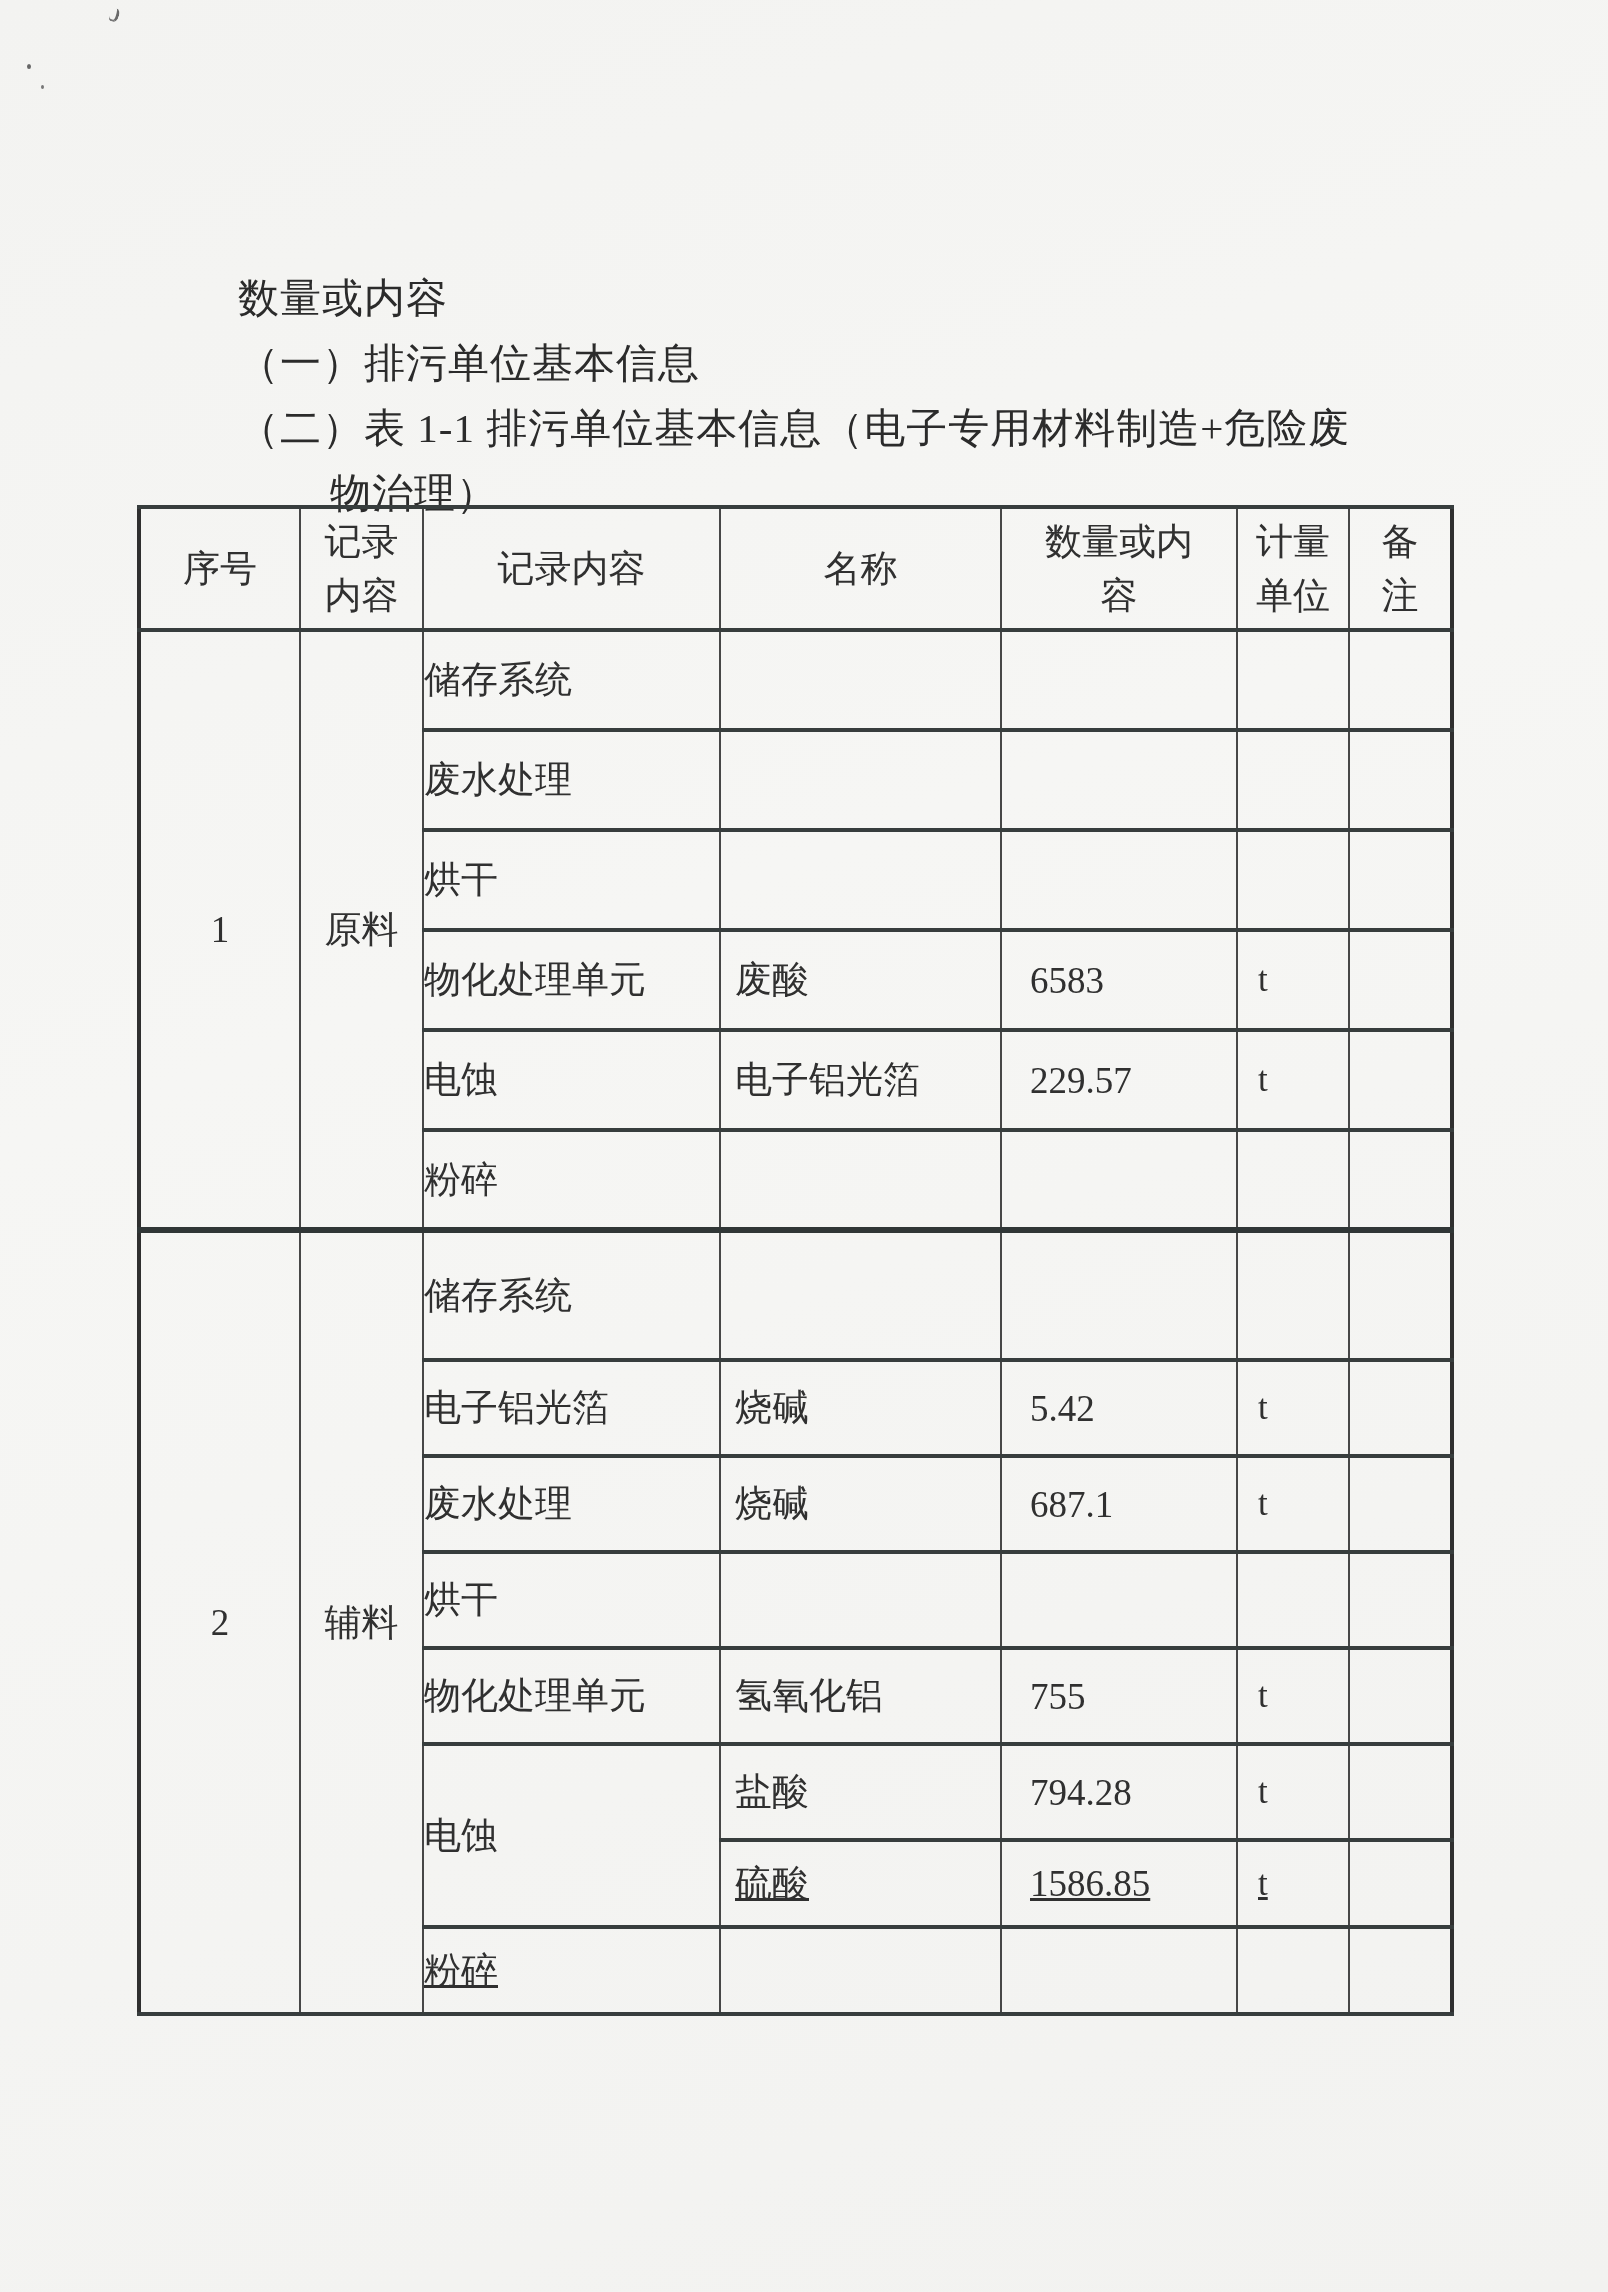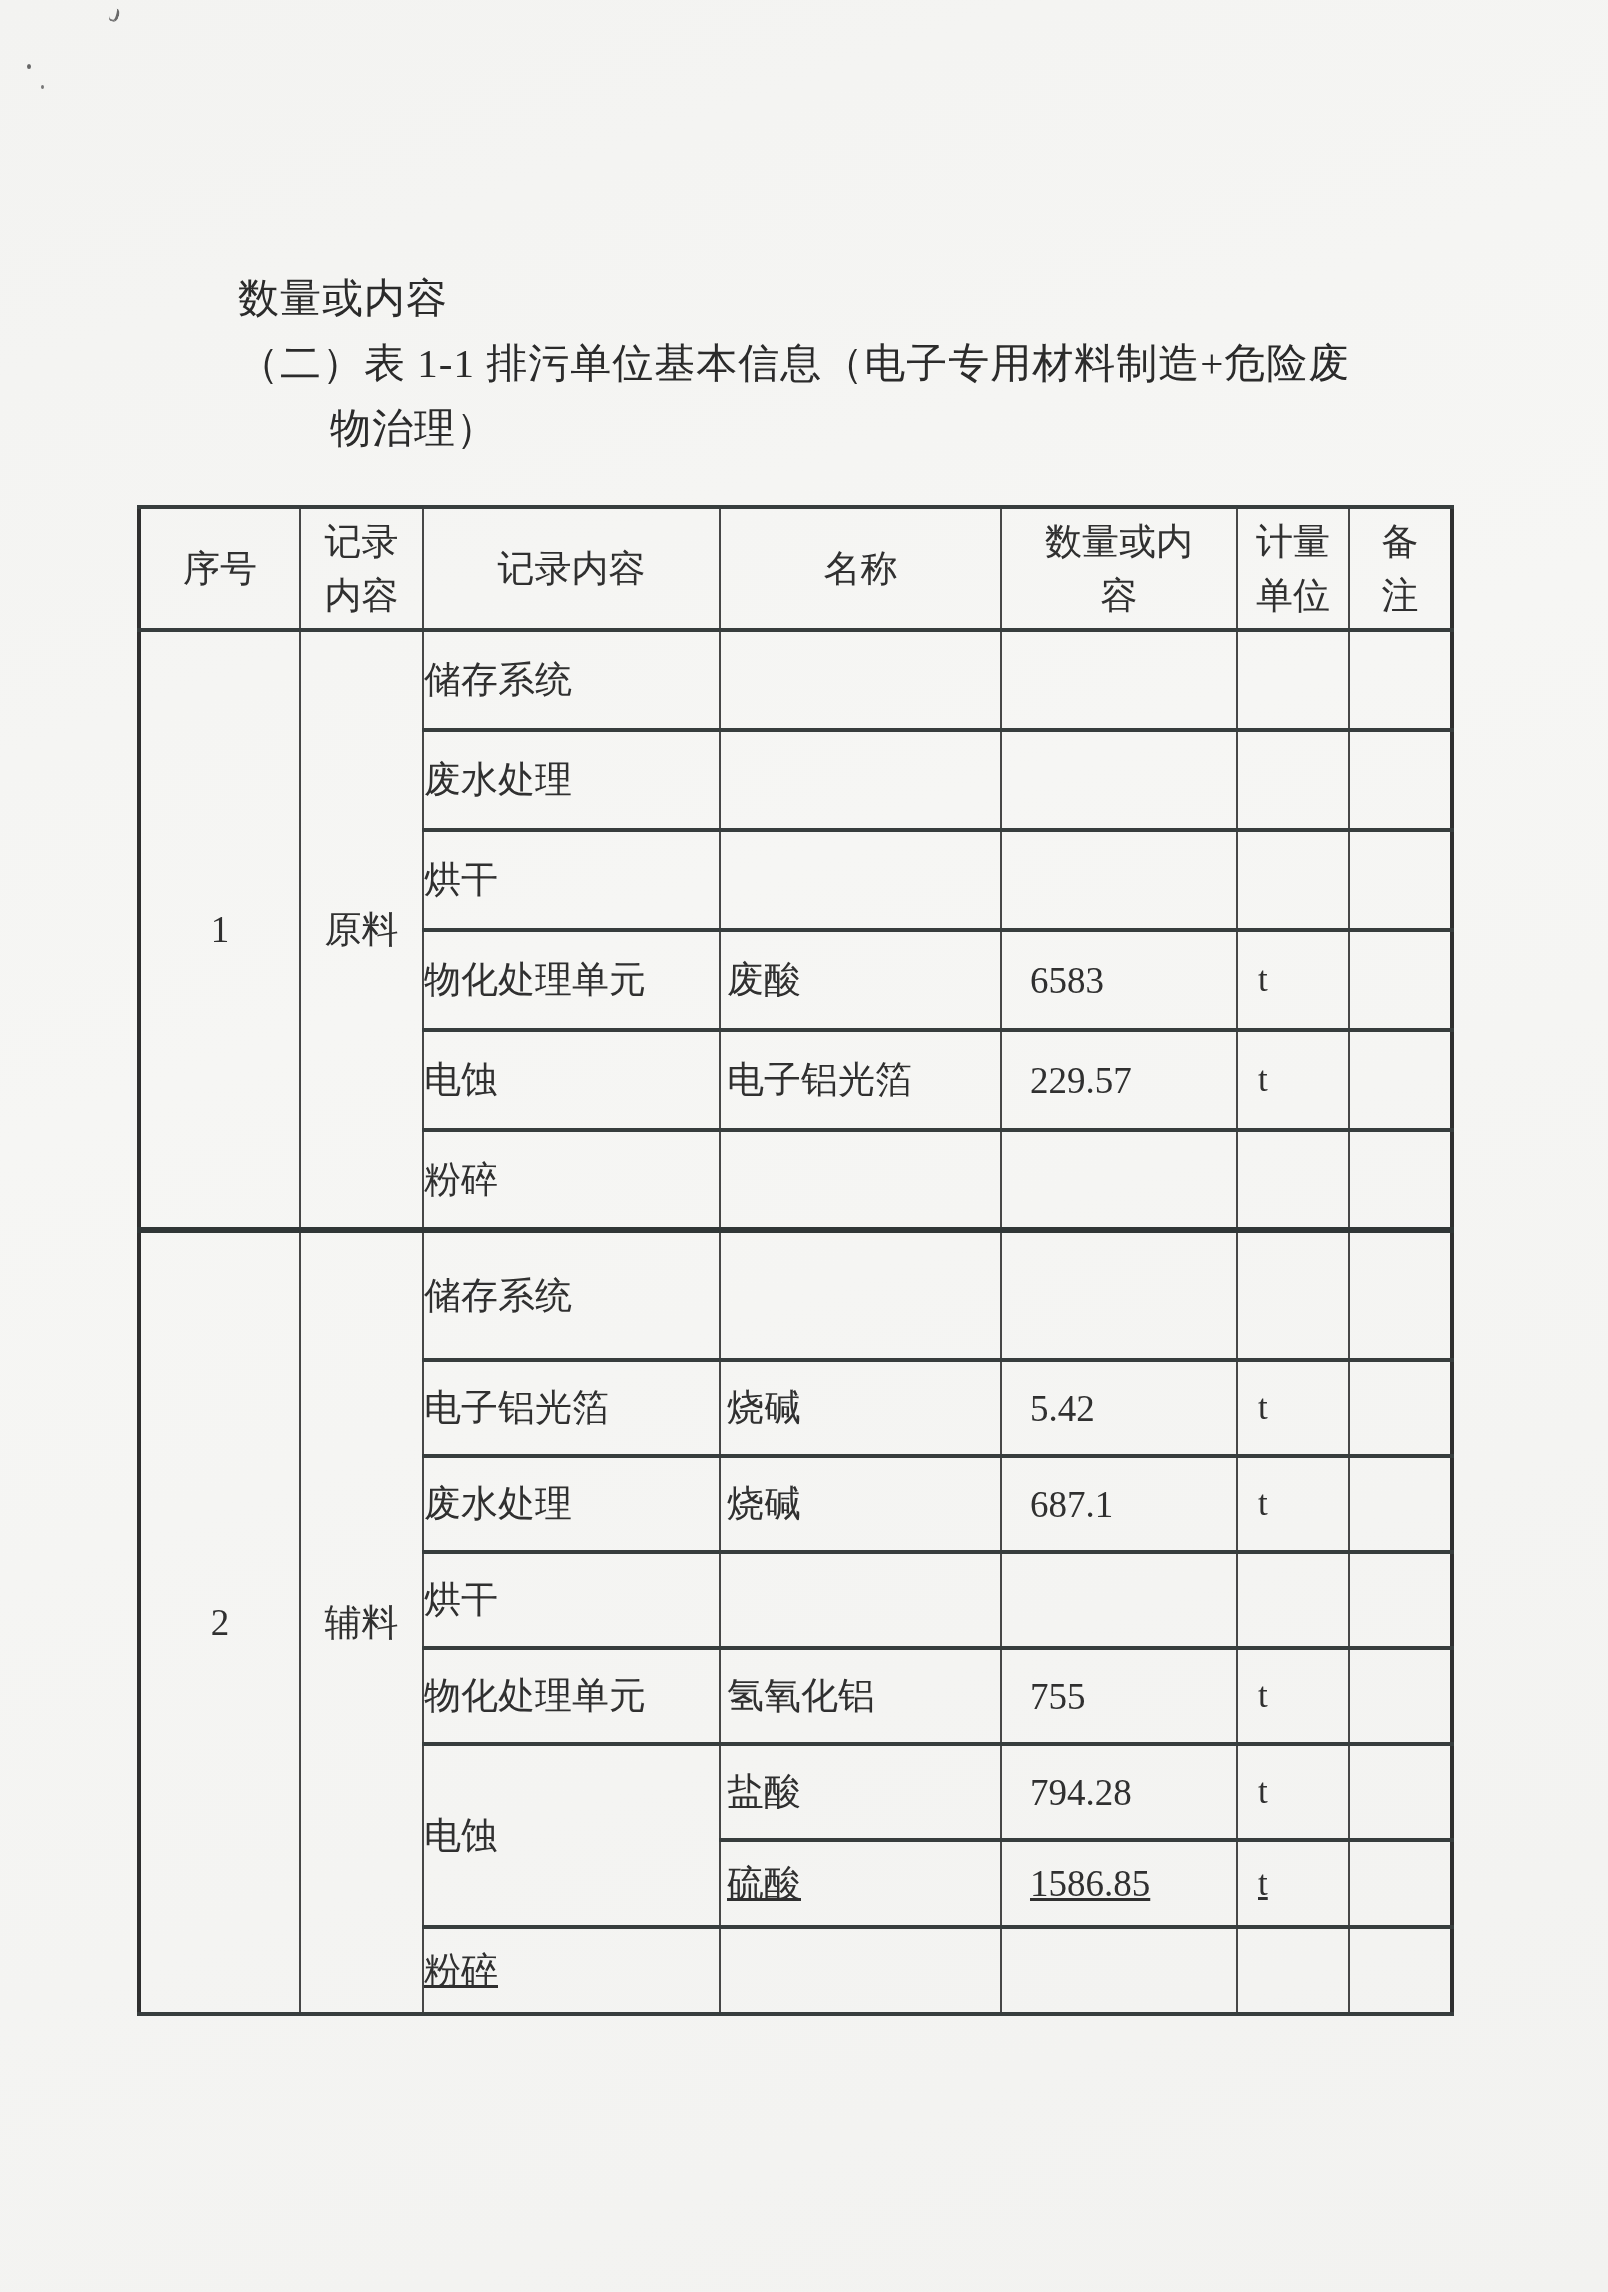--- a/index.html
+++ b/index.html
@@ -68,36 +68,37 @@
   .rh-d   { height: 87px; text-decoration: underline; }
 
   th { text-align: center; }
   th .thw { display: inline-block; line-height: 1.45; word-break: break-all; text-align: center; }
   .w1 { width: 1.15em; }
   .w2 { width: 2.1em; }
   .w4 { width: 4.15em; }
 
   .cell-seq, .cell-cat { text-align: center; }
   .cell-unit    { }
-  .cell-name    { padding-left: 6px; }
+  .cell-name    { padding-left: 14px; }
   .cell-qty     { padding-left: 28px; }
   .cell-measure { padding-left: 20px; font-size: 35px; }
   .cell-note    { padding-left: 8px; }
 </style>
 </head>
 <body>
 
 <div class="page">
 
   <span class="speck squiggle s1"></span>
   <span class="speck s2"></span>
   <span class="speck s3"></span>
 
   <div class="headings">
     <div>数量或内容</div>
+    <div>（一）排污单位基本信息</div>
     <div>（二）表 1-1  排污单位基本信息（电子专用材料制造+危险废</div>
     <div class="indent">物治理）</div>
   </div>
 
   <table class="info-table">
     <colgroup>
       <col style="width:161px">
       <col style="width:123px">
       <col style="width:297px">
       <col style="width:281px">

